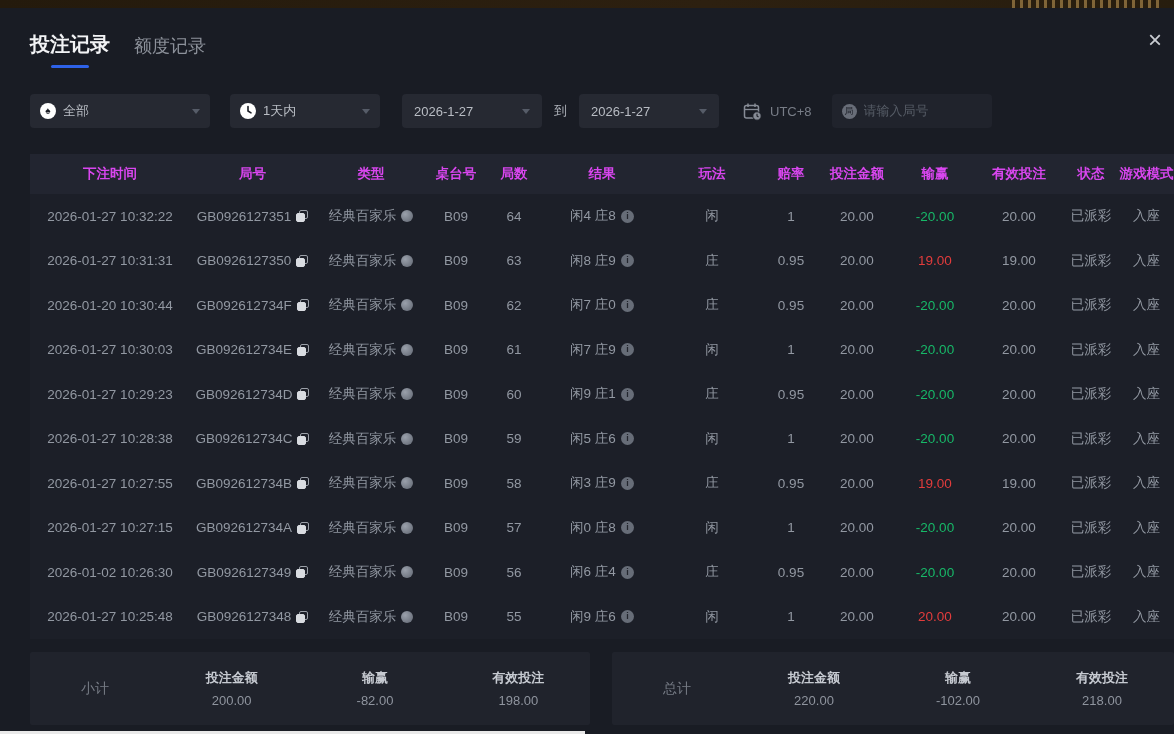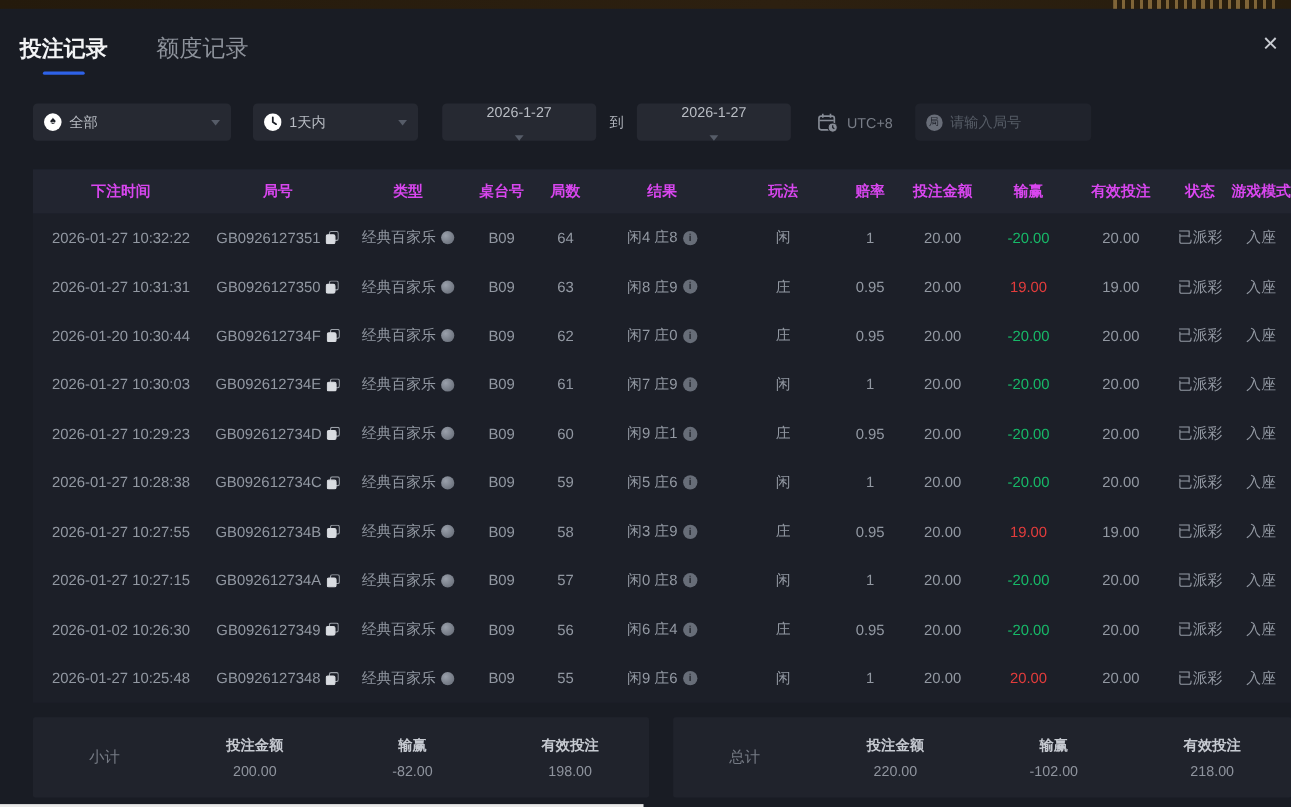--- a/index.html
+++ b/index.html
@@ -10,34 +10,34 @@
 
   
   .top-strip { height:8px; background:linear-gradient(90deg,#241a0c,#2d2010 60%,#271d0e); position:relative; }
   .top-strip::after { content:""; position:absolute; right:12px; top:0; width:150px; height:8px;
     background:repeating-linear-gradient(90deg, rgba(196,156,88,.7) 0 3px, transparent 3px 8px); opacity:.8; }
 
   .close-x { position:absolute; top:28px; right:6px; width:26px; height:26px; color:#c9ccd2;
     font-size:24px; line-height:24px; text-align:center; cursor:pointer; font-weight:300; }
 
   
-  .tabs-row { display:flex; align-items:flex-end; gap:44px; margin:20px 18px 0; height:40px; }
+  .tabs-row { display:flex; align-items:flex-end; gap:24px; margin:20px 30px 0; height:40px; }
   .tab { position:relative; cursor:pointer; padding-bottom:10px; }
   .tab.active { color:#f2f3f5; font-size:20px; font-weight:bold; }
-  .tab.inactive { color:#8d929b; font-size:21px; }
+  .tab.inactive { color:#8d929b; font-size:18px; }
   .tab.active::after { content:""; position:absolute; left:50%; transform:translateX(-50%);
     bottom:0; width:38px; height:3px; border-radius:2px; background:#2e62e8; }
 
   
   .filters { display:flex; align-items:center; margin:26px 0 0 30px; height:34px; }
   .ctrl { height:34px; background:#262932; border-radius:4px; display:flex; align-items:center;
     color:#b9bdc4; font-size:13px; cursor:pointer; }
   .dd-1 { width:180px; padding:0 10px; }
   .dd-2 { width:150px; padding:0 10px; margin-left:20px; }
-  .date { width:140px; padding:0 12px;flex-direction:column; }
+  .date { width:140px; padding:0 12px; }
   .date-1 { margin-left:22px; }
   .date-2 { margin-left:12px; }
   .to-label { margin-left:12px; color:#aeb2ba; font-size:13px; }
   .ctrl .grow { flex:1; }
   .chev { width:0; height:0; border-left:4px solid transparent; border-right:4px solid transparent;
     border-top:5px solid #565c68; }
   .wicon { width:16px; height:16px; border-radius:50%; background:#fff; color:#1a1d25;
     font-size:10px; line-height:16px; text-align:center; margin-right:7px; flex:none; display:inline-block; }
   .icon-svg { margin-right:7px; flex:none; display:flex; }
   .tz-group { display:flex; align-items:center; margin-left:24px; color:#787d87; font-size:13px; gap:8px; }

